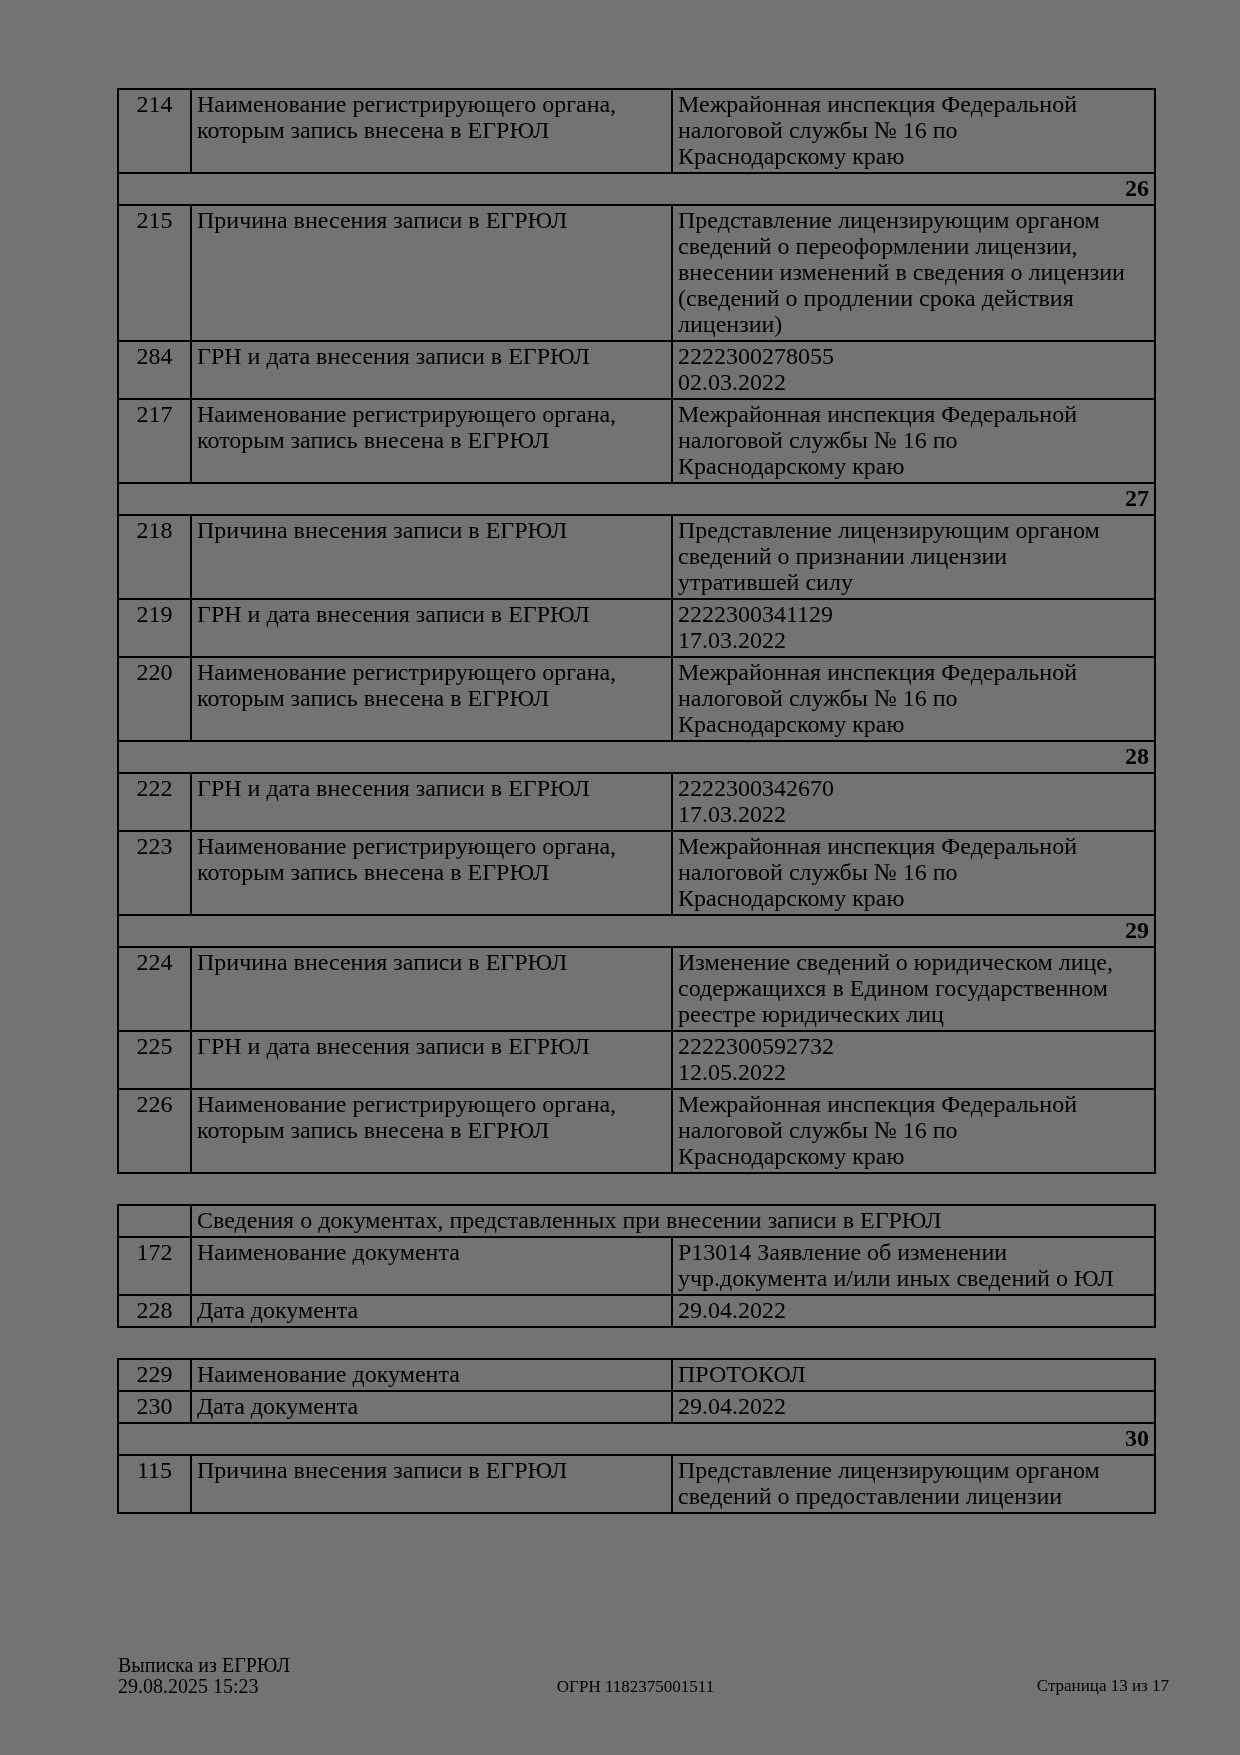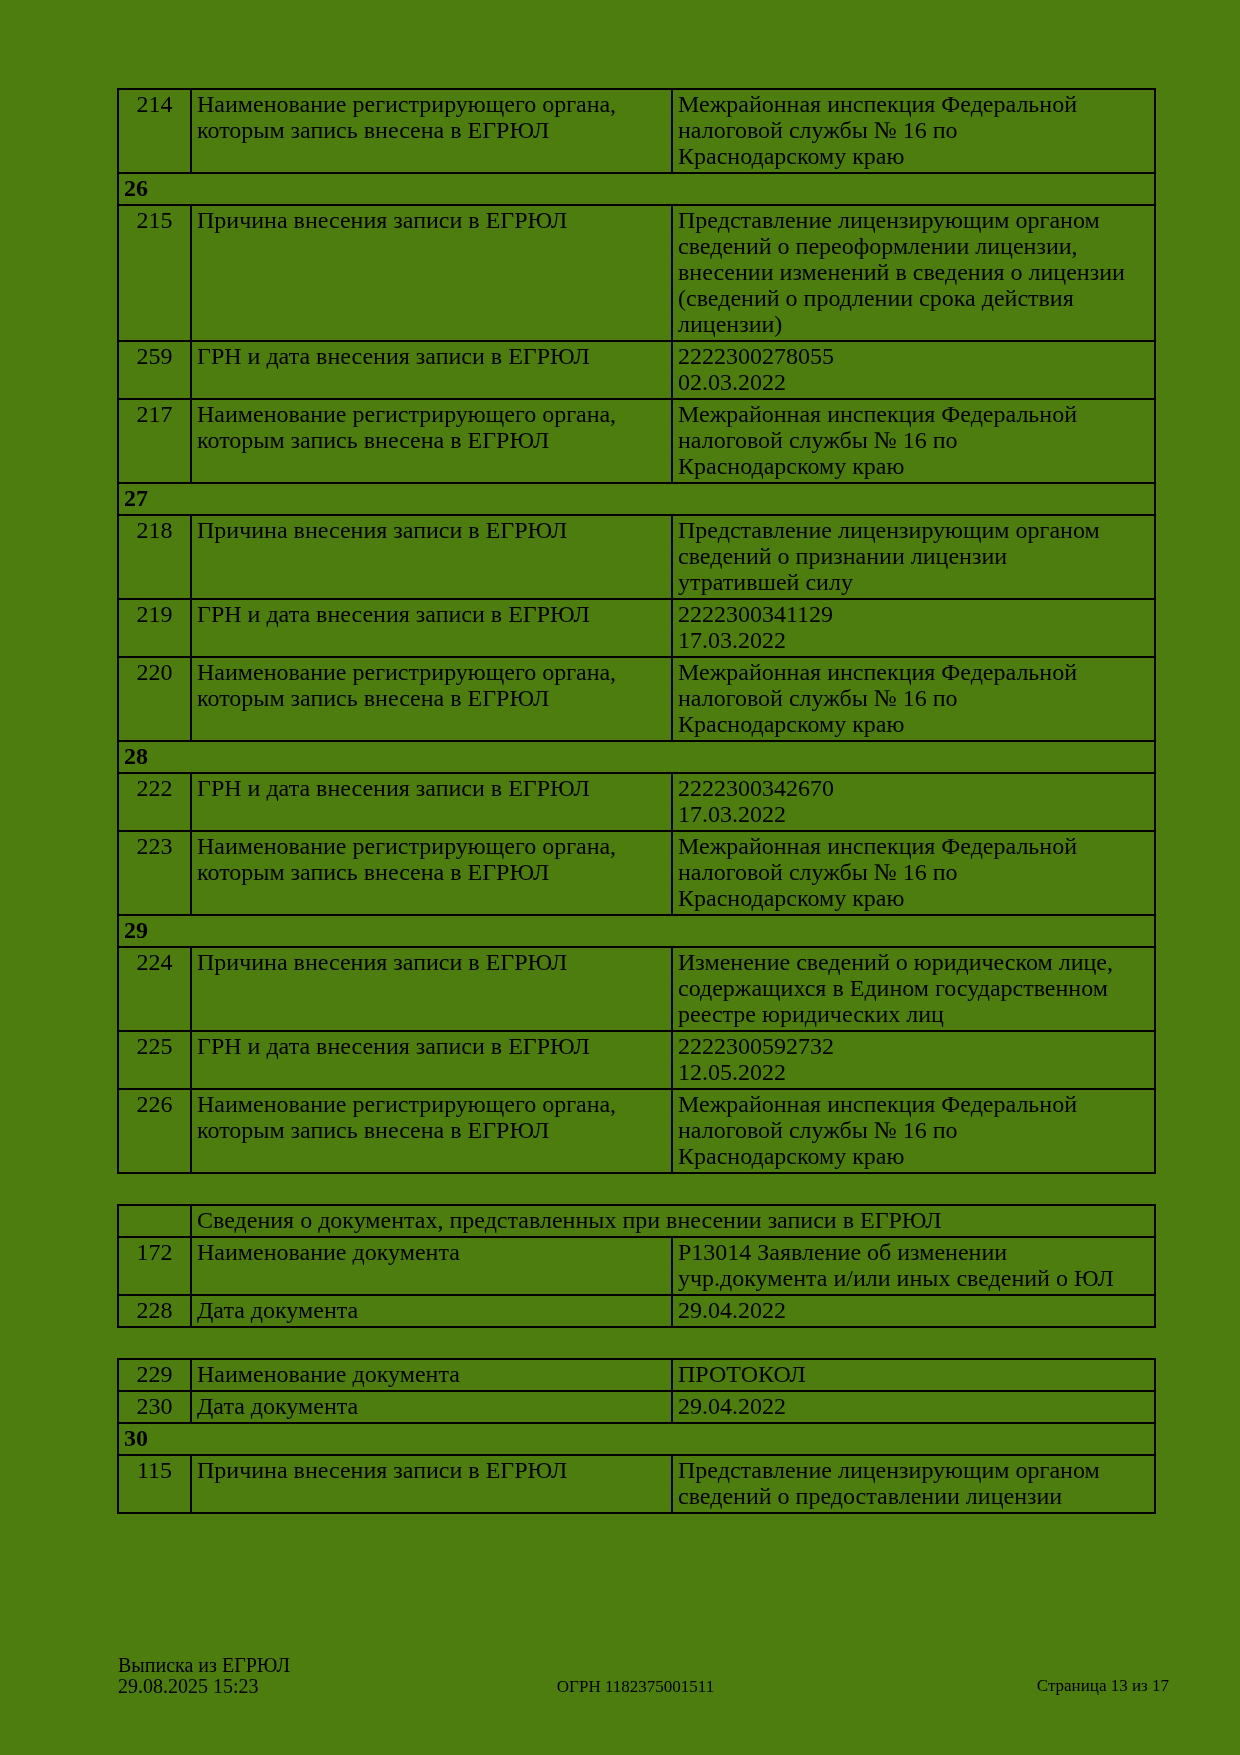--- a/index.html
+++ b/index.html
@@ -5,21 +5,21 @@
 <style>
   html, body {
     margin: 0;
     padding: 0;
     background: #ffffff;
   }
   .page {
     position: relative;
     width: 1240px;
     height: 1755px;
-    background: #4d7c0f;
+    background: #737373;
     color: #000000;
     font-family: "Liberation Serif", serif;
     overflow: hidden;
   }
   .content {
     position: absolute;
     left: 117px;
     top: 88px;
     width: 1037px;
   }
@@ -39,21 +39,21 @@
     vertical-align: top;
     white-space: pre-line;
     overflow: hidden;
   }
   table.doc td.num {
     text-align: center;
     padding-left: 2px;
     padding-right: 2px;
   }
   table.doc td.section {
-    text-align: left;
+    text-align: right;
     font-weight: bold;
   }
   .spacer {
     height: 30px;
   }
   .footer-left {
     position: absolute;
     left: 118px;
     top: 1655px;
     font-size: 20px;
@@ -107,21 +107,21 @@
           <tr>
             <td class="num">215</td>
             <td>Причина внесения записи в ЕГРЮЛ</td>
             <td>Представление лицензирующим органом
 сведений о переоформлении лицензии,
 внесении изменений в сведения о лицензии
 (сведений о продлении срока действия
 лицензии)</td>
           </tr>
           <tr>
-            <td class="num">259</td>
+            <td class="num">284</td>
             <td>ГРН и дата внесения записи в ЕГРЮЛ</td>
             <td>2222300278055
 02.03.2022</td>
           </tr>
           <tr>
             <td class="num">217</td>
             <td>Наименование регистрирующего органа,
 которым запись внесена в ЕГРЮЛ</td>
             <td>Межрайонная инспекция Федеральной
 налоговой службы № 16 по

